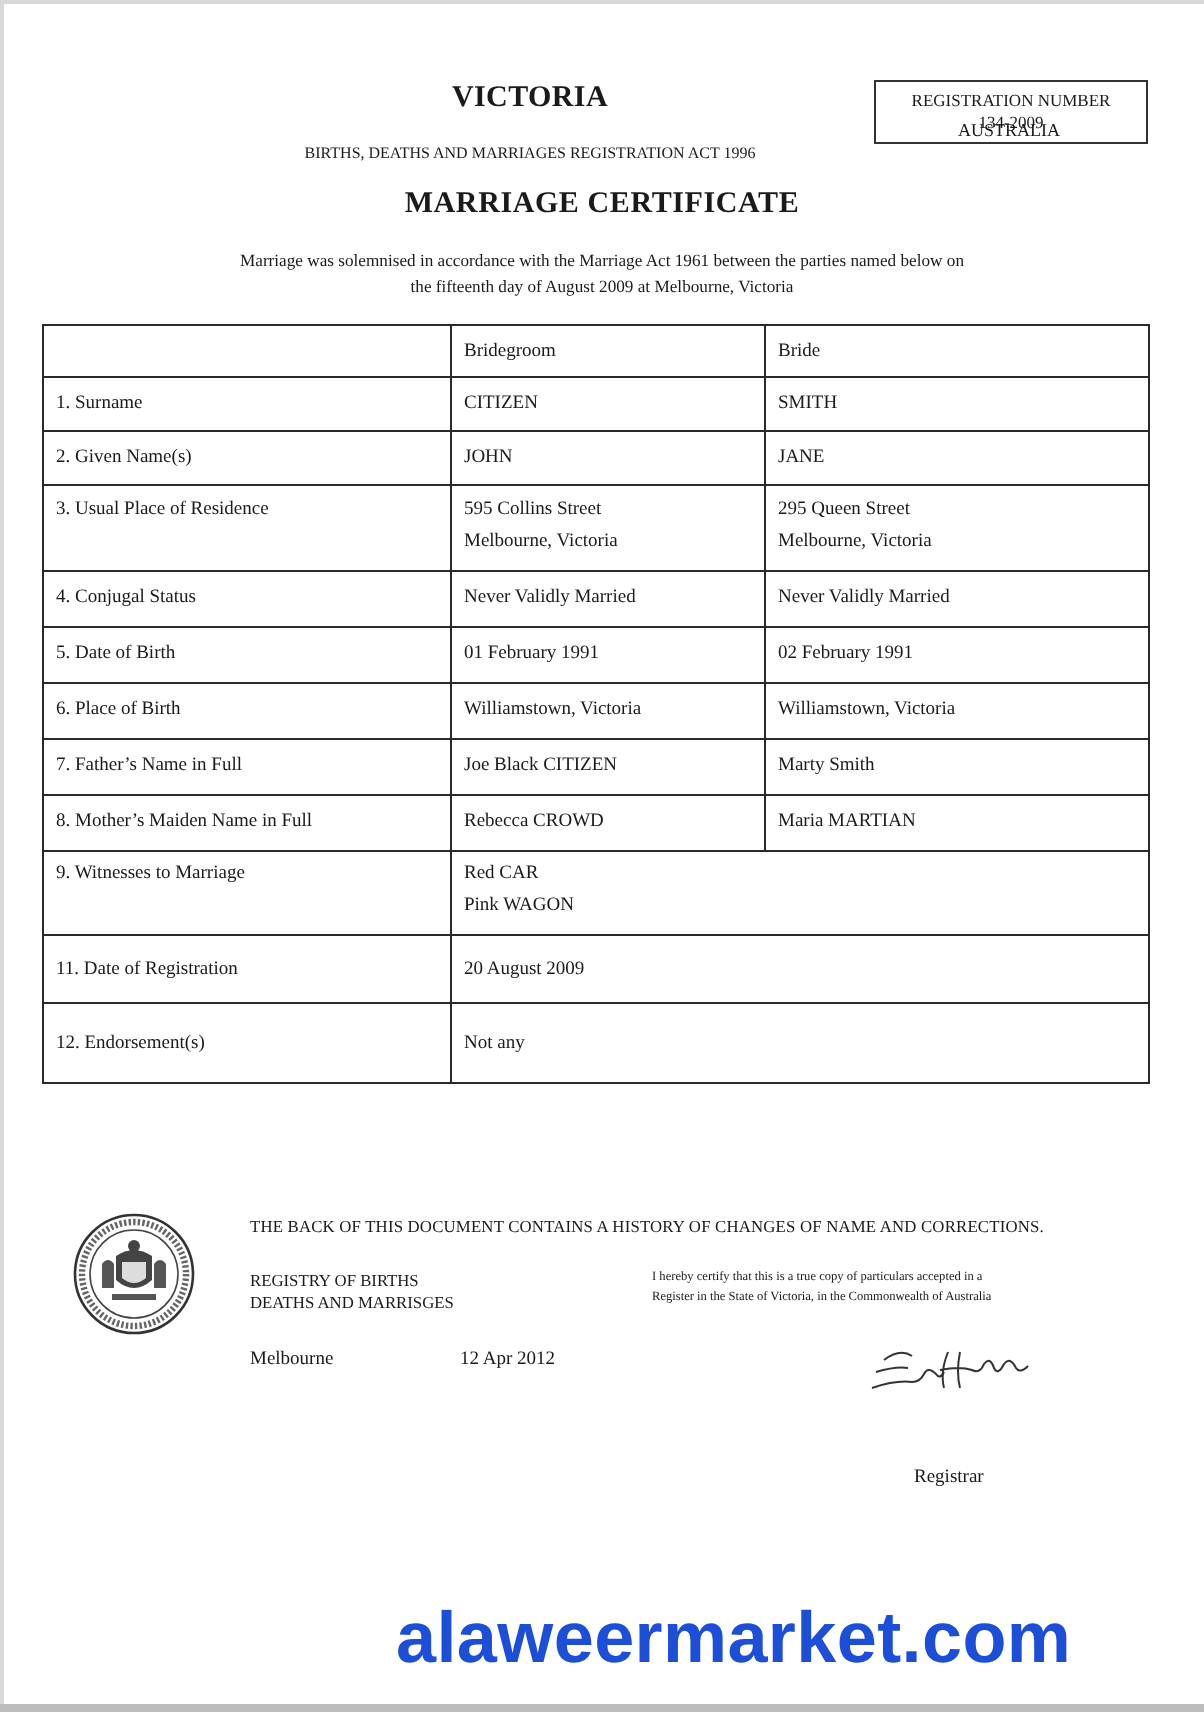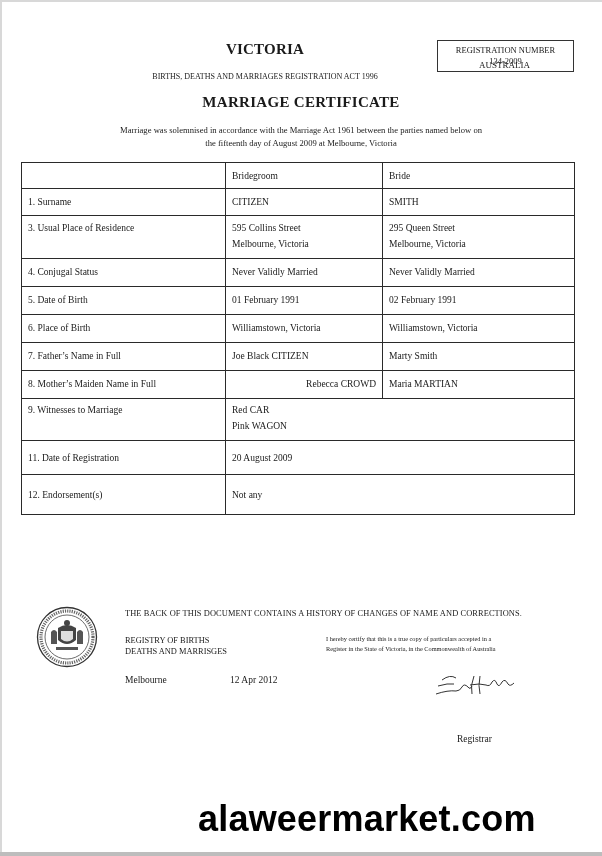--- a/index.html
+++ b/index.html
@@ -39,21 +39,21 @@
 
   .back-note { position: absolute; left: 125px; top: 609px; font-size: 8.4px; letter-spacing: 0.1px; }
   .registry { position: absolute; left: 125px; top: 635px; font-size: 8.4px; line-height: 11px; }
   .certify { position: absolute; left: 326px; top: 634px; font-size: 6.3px; line-height: 10px; }
   .place { position: absolute; left: 125px; top: 675px; font-size: 9.5px; }
   .issue-date { position: absolute; left: 230px; top: 675px; font-size: 9.5px; }
   .signature { position: absolute; left: 432px; top: 672px; width: 92px; height: 28px; }
   .registrar { position: absolute; left: 457px; top: 734px; font-size: 9.5px; }
 
   .watermark { position: absolute; left: 198px; top: 798px; font-family: "Liberation Sans", "DejaVu Sans", sans-serif;
-    font-weight: bold; font-size: 36px; color: #000000; letter-spacing: 0.2px; }
+    font-weight: bold; font-size: 36px; color: #1d4ed8; letter-spacing: 0.2px; }
 </style>
 </head>
 <body>
 
 <div class="page-frame"></div>
 
 <div class="hdr-victoria">VICTORIA</div>
 <div class="hdr-australia">AUSTRALIA</div>
 <div class="hdr-act">BIRTHS, DEATHS AND MARRIAGES REGISTRATION ACT 1996</div>
 
@@ -85,20 +85,31 @@
     <td>
           <span class="line" style="padding-top:5px;">1. Surname</span>
         </td>
     <td>
           <span class="line" style="padding-top:5px;">CITIZEN</span>
         </td>
     <td>
           <span class="line" style="padding-top:5px;">SMITH</span>
         </td>
   </tr>
+  <tr style="height:27px;">
+    <td>
+          <span class="line" style="padding-top:5px;">2. Given Name(s)</span>
+        </td>
+    <td>
+          <span class="line" style="padding-top:5px;">JOHN</span>
+        </td>
+    <td>
+          <span class="line" style="padding-top:5px;">JANE</span>
+        </td>
+  </tr>
   <tr style="height:43px;">
     <td>
           <span class="line" style="padding-top:4px;">3. Usual Place of Residence</span>
         </td>
     <td>
       <span class="line" style="padding-top:4px;">595 Collins Street</span>
       <span class="line">Melbourne, Victoria</span>
     </td>
     <td>
       <span class="line" style="padding-top:4px;">295 Queen Street</span>
@@ -147,21 +158,21 @@
         </td>
     <td>
           <span class="line" style="padding-top:5px;">Marty Smith</span>
         </td>
   </tr>
   <tr style="height:28px;">
     <td>
           <span class="line" style="padding-top:5px;">8. Mother’s Maiden Name in Full</span>
         </td>
     <td>
-          <span class="line" style="padding-top:5px;text-align:right;">Rebecca CROWD</span>
+          <span class="line" style="padding-top:5px;">Rebecca CROWD</span>
         </td>
     <td>
           <span class="line" style="padding-top:5px;">Maria MARTIAN</span>
         </td>
   </tr>
   <tr style="height:42px;">
     <td>
           <span class="line" style="padding-top:3px;">9. Witnesses to Marriage</span>
         </td>
     <td colspan="2">

